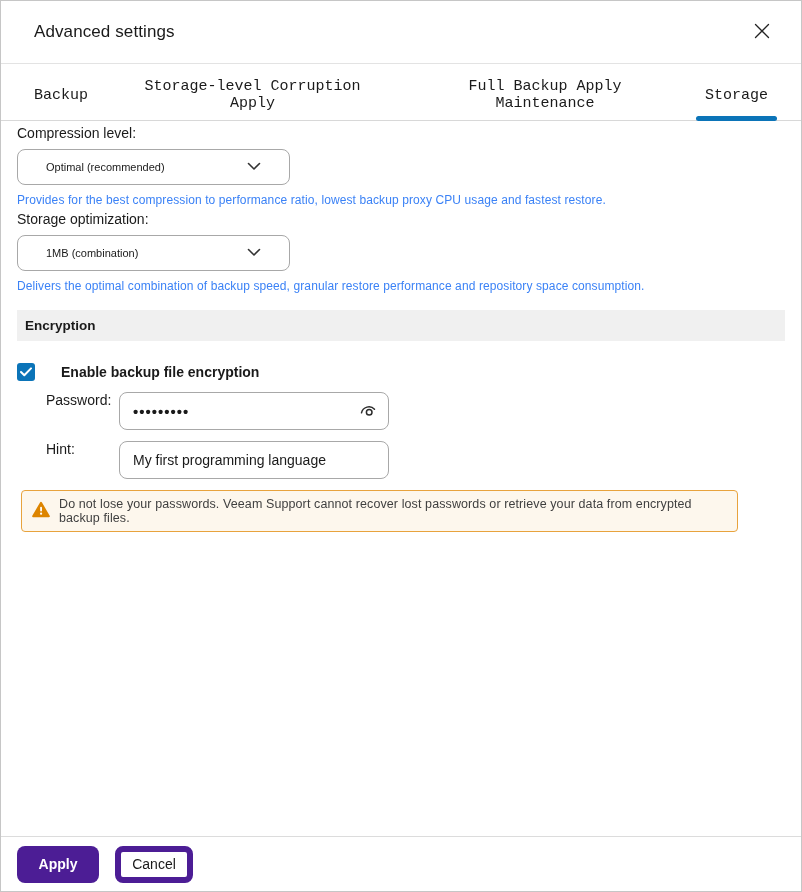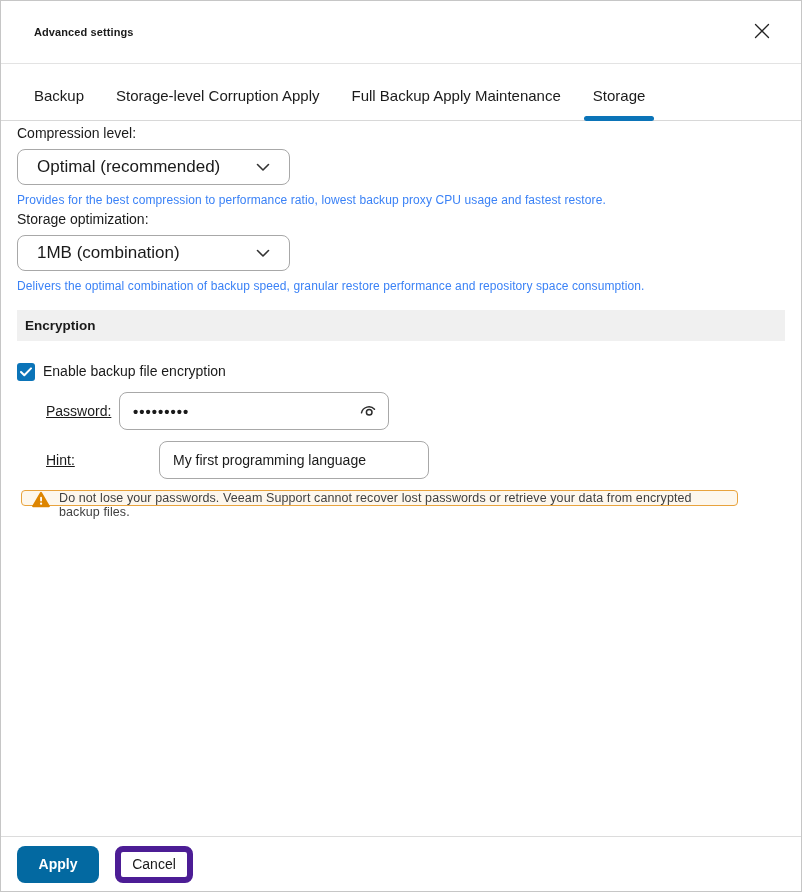--- a/index.html
+++ b/index.html
@@ -22,21 +22,21 @@
   
   .dlg-header {
     height: 63px;
     flex: 0 0 auto;
     display: flex;
     align-items: center;
     justify-content: space-between;
     padding: 0 25px 0 33px;
     border-bottom: 1px solid #e3e3e3;
   }
-  .dlg-title { font-size: 11px; font-weight: bold; letter-spacing: .1px; }
+  .dlg-title { font-size: 17px; font-weight: normal; letter-spacing: .1px; }
   .close-btn {
     background: none; border: none; cursor: pointer;
     width: 28px; height: 28px;
     display: flex; align-items: center; justify-content: center;
   }
 
   
   .tabs {
     height: 57px;
     flex: 0 0 auto;
@@ -48,21 +48,21 @@
   }
   .tab {
     position: relative;
     height: 100%;
     display: flex;
     align-items: center;
     font-size: 15px;
     color: #1b1b1b;
     cursor: pointer;
     background: none; border: none;
-    font-family: Liberation Sans, sans-serif;
+    font-family: Liberation Mono, monospace;
     padding: 0;
   }
   .tab-indicator {
     position: absolute;
     left: -9px; right: -9px;
     bottom: -1px;
     height: 5px;
     background: #0b74b8;
     border-radius: 4px;
   }
@@ -83,82 +83,82 @@
   .select-box {
     margin-top: 8px;
     width: 273px;
     height: 36px;
     border: 1px solid #a8a8a8;
     border-radius: 8px;
     background: #fff;
     display: flex;
     align-items: center;
     justify-content: space-between;
-    padding: 0 19px;
-    font-size: 17px;
+    padding: 0 28px;
+    font-size: 11px;
     cursor: pointer;
   }
   .helper-text { margin-top: 8px; font-size: 12px; color: #3b82f6; letter-spacing: .1px; }
 
   .checkbox-row {
     margin-top: 22px;
     display: flex;
-    align-items: flex-start;
-    gap: 8px;
+    align-items: center;
+    gap: 26px;
+    font-weight: bold;
   }
   .checkbox {
     width: 18px; height: 18px;
     background: #0b74b8;
     border-radius: 3px;
     display: flex; align-items: center; justify-content: center;
     cursor: pointer;
     flex: 0 0 auto;
   }
   .checkbox-label { font-size: 14px; }
 
   .form-row {
     margin: 11px 0 0 29px;
     display: flex;
-    align-items: center;
-    text-decoration: underline;
   }
   .form-label { width: 73px; font-size: 14px; flex: 0 0 auto; }
   .text-field {
     position: relative;
     width: 270px; height: 38px;
   }
   .text-field input {
     width: 100%; height: 100%;
     border: 1px solid #a8a8a8;
     border-radius: 8px;
     padding: 0 36px 0 13px;
     font-size: 14px;
     font-family: inherit;
     color: #1a1a1a;
     outline: none;
   }
   .text-field input.password { letter-spacing: 1px; font-size: 15px; font-weight: bold; }
-  .text-field input.hint { padding-right: 26px; margin-left: 40px; }
+  .text-field input.hint { padding-right: 26px; }
   .eye-btn {
     position: absolute;
     right: 9px; top: 50%;
     transform: translateY(-50%);
     background: none; border: none; cursor: pointer;
     width: 24px; height: 24px;
     display: flex; align-items: center; justify-content: center;
   }
 
   .warning-box {
     margin: 11px 0 0 4px;
     width: 717px;
-    height: 16px;
+    height: 42px;
     border: 1px solid #e8a33d;
     background: #fdf7ed;
     border-radius: 4px;
     display: flex;
+    align-items: center;
     gap: 9px;
     padding: 0 10px;
   }
   .warning-text { font-size: 12.5px; color: #3f3f3f; letter-spacing: .1px; }
 
   
   .dlg-footer {
     flex: 0 0 auto;
     height: 55px;
     border-top: 1px solid #dcdcdc;
@@ -170,21 +170,21 @@
   .btn {
     height: 37px;
     border-radius: 8px;
     font-size: 14px;
     font-family: inherit;
     cursor: pointer;
     display: flex; align-items: center; justify-content: center;
   }
   .btn-primary {
     width: 82px;
-    background: #0369a1;
+    background: #4c1d95;
     color: #ffffff;
     font-weight: bold;
     border: none;
   }
   .btn-secondary {
     width: 78px;
     background: #ffffff;
     color: #1a1a1a;
     border: 6px solid #4c1d95;
   }

